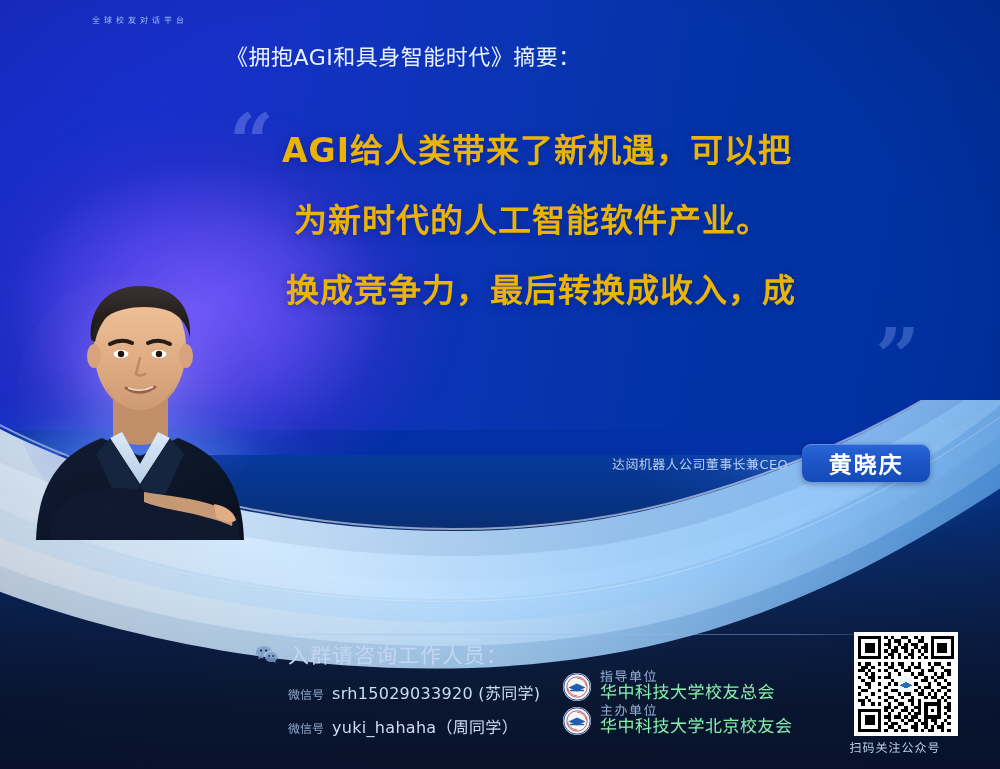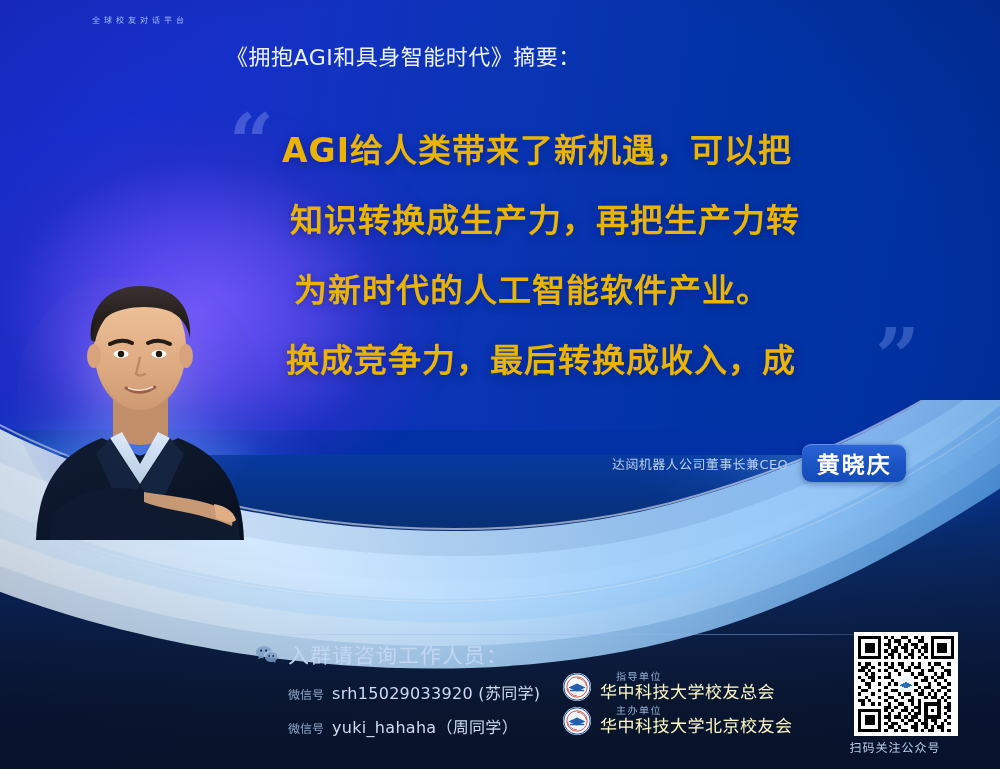--- a/index.html
+++ b/index.html
@@ -109,21 +109,21 @@
 
   
   .attrib{position:absolute;left:612px;top:445px;height:36px;display:flex;align-items:center;}
   .attrib-role{
     font-size:13px;color:#b8cdf0;letter-spacing:.4px;white-space:nowrap;
     font-family:"DejaVu Sans","Liberation Sans",sans-serif;
     margin-right:14px;
   }
   .name-badge{
     display:inline-flex;align-items:center;justify-content:center;
-    min-width:92px;height:38px;padding:0 6px;
+    min-width:92px;height:38px;padding:0 18px;
     border-radius:9px;
     background:linear-gradient(180deg,#2a66d8 0%,#1d55c6 48%,#134bb8 100%);
     box-shadow:inset 0 1px 0 rgba(255,255,255,.28),0 2px 6px rgba(0,10,60,.35);
     color:#ffffff;font-size:23px;font-weight:bold;letter-spacing:2px;
     font-family:"DejaVu Sans","Liberation Sans",sans-serif;
     white-space:nowrap;
   }
 
   
   .portrait{position:absolute;left:18px;top:278px;width:250px;height:268px;}
@@ -152,25 +152,25 @@
     font-family:"DejaVu Sans","Liberation Sans",sans-serif;
   }
 
   
   .org{position:absolute;left:562px;display:flex;align-items:center;}
   .org.o1{top:672px;}
   .org.o2{top:706px;}
   .org-seal{width:30px;height:30px;flex:0 0 30px;margin-right:8px;}
   .org-text{display:flex;flex-direction:column;justify-content:center;}
   .org-role{
-    font-size:10px;color:#93aed2;letter-spacing:1.5px;line-height:10px;
-    font-family:"DejaVu Sans","Liberation Sans",sans-serif;white-space:nowrap;margin-left:16px;
+    font-size:13px;color:#93aed2;letter-spacing:1.5px;line-height:10px;
+    font-family:"DejaVu Sans","Liberation Sans",sans-serif;white-space:nowrap;
   }
   .org-name{
-    font-size:17px;color:#fef9c3;letter-spacing:.5px;line-height:20px;
+    font-size:17px;color:#86efac;letter-spacing:.5px;line-height:20px;
     font-family:"DejaVu Sans","Liberation Sans",sans-serif;white-space:nowrap;
   }
 
   
   .qr-block{position:absolute;left:843px;top:632px;width:126px;height:122px;}
   .qr-img{width:104px;height:104px;background:#ffffff;padding:4px;box-sizing:border-box;margin:0 auto;}
   .qr-caption{
     margin-top:2px;text-align:center;width:104px;
     font-size:12px;color:#b9cde8;letter-spacing:1px;white-space:nowrap;
     font-family:"DejaVu Sans","Liberation Sans",sans-serif;
@@ -304,21 +304,20 @@
   <div class="header">
     <div class="logo-wrap">
       <div class="logo-tag">全球校友对话平台</div>
     </div>
     <div class="header-title">《拥抱AGI和具身智能时代》摘要：</div>
   </div>
 
   <div class="quote-open">“</div>
   <div class="quote-body">
     <div class="qline l1">AGI给人类带来了新机遇，可以把</div>
-    <div class="qline l2">知识转换成生产力，再把生产力转</div>
     <div class="qline l4">为新时代的人工智能软件产业。</div>
     <div class="qline l3">换成竞争力，最后转换成收入，成</div>
   </div>
   <div class="quote-close">”</div>
 
   <div class="attrib">
     <span class="attrib-role">达闼机器人公司董事长兼CEO</span>
     <span class="name-badge">黄晓庆</span>
   </div>
 

